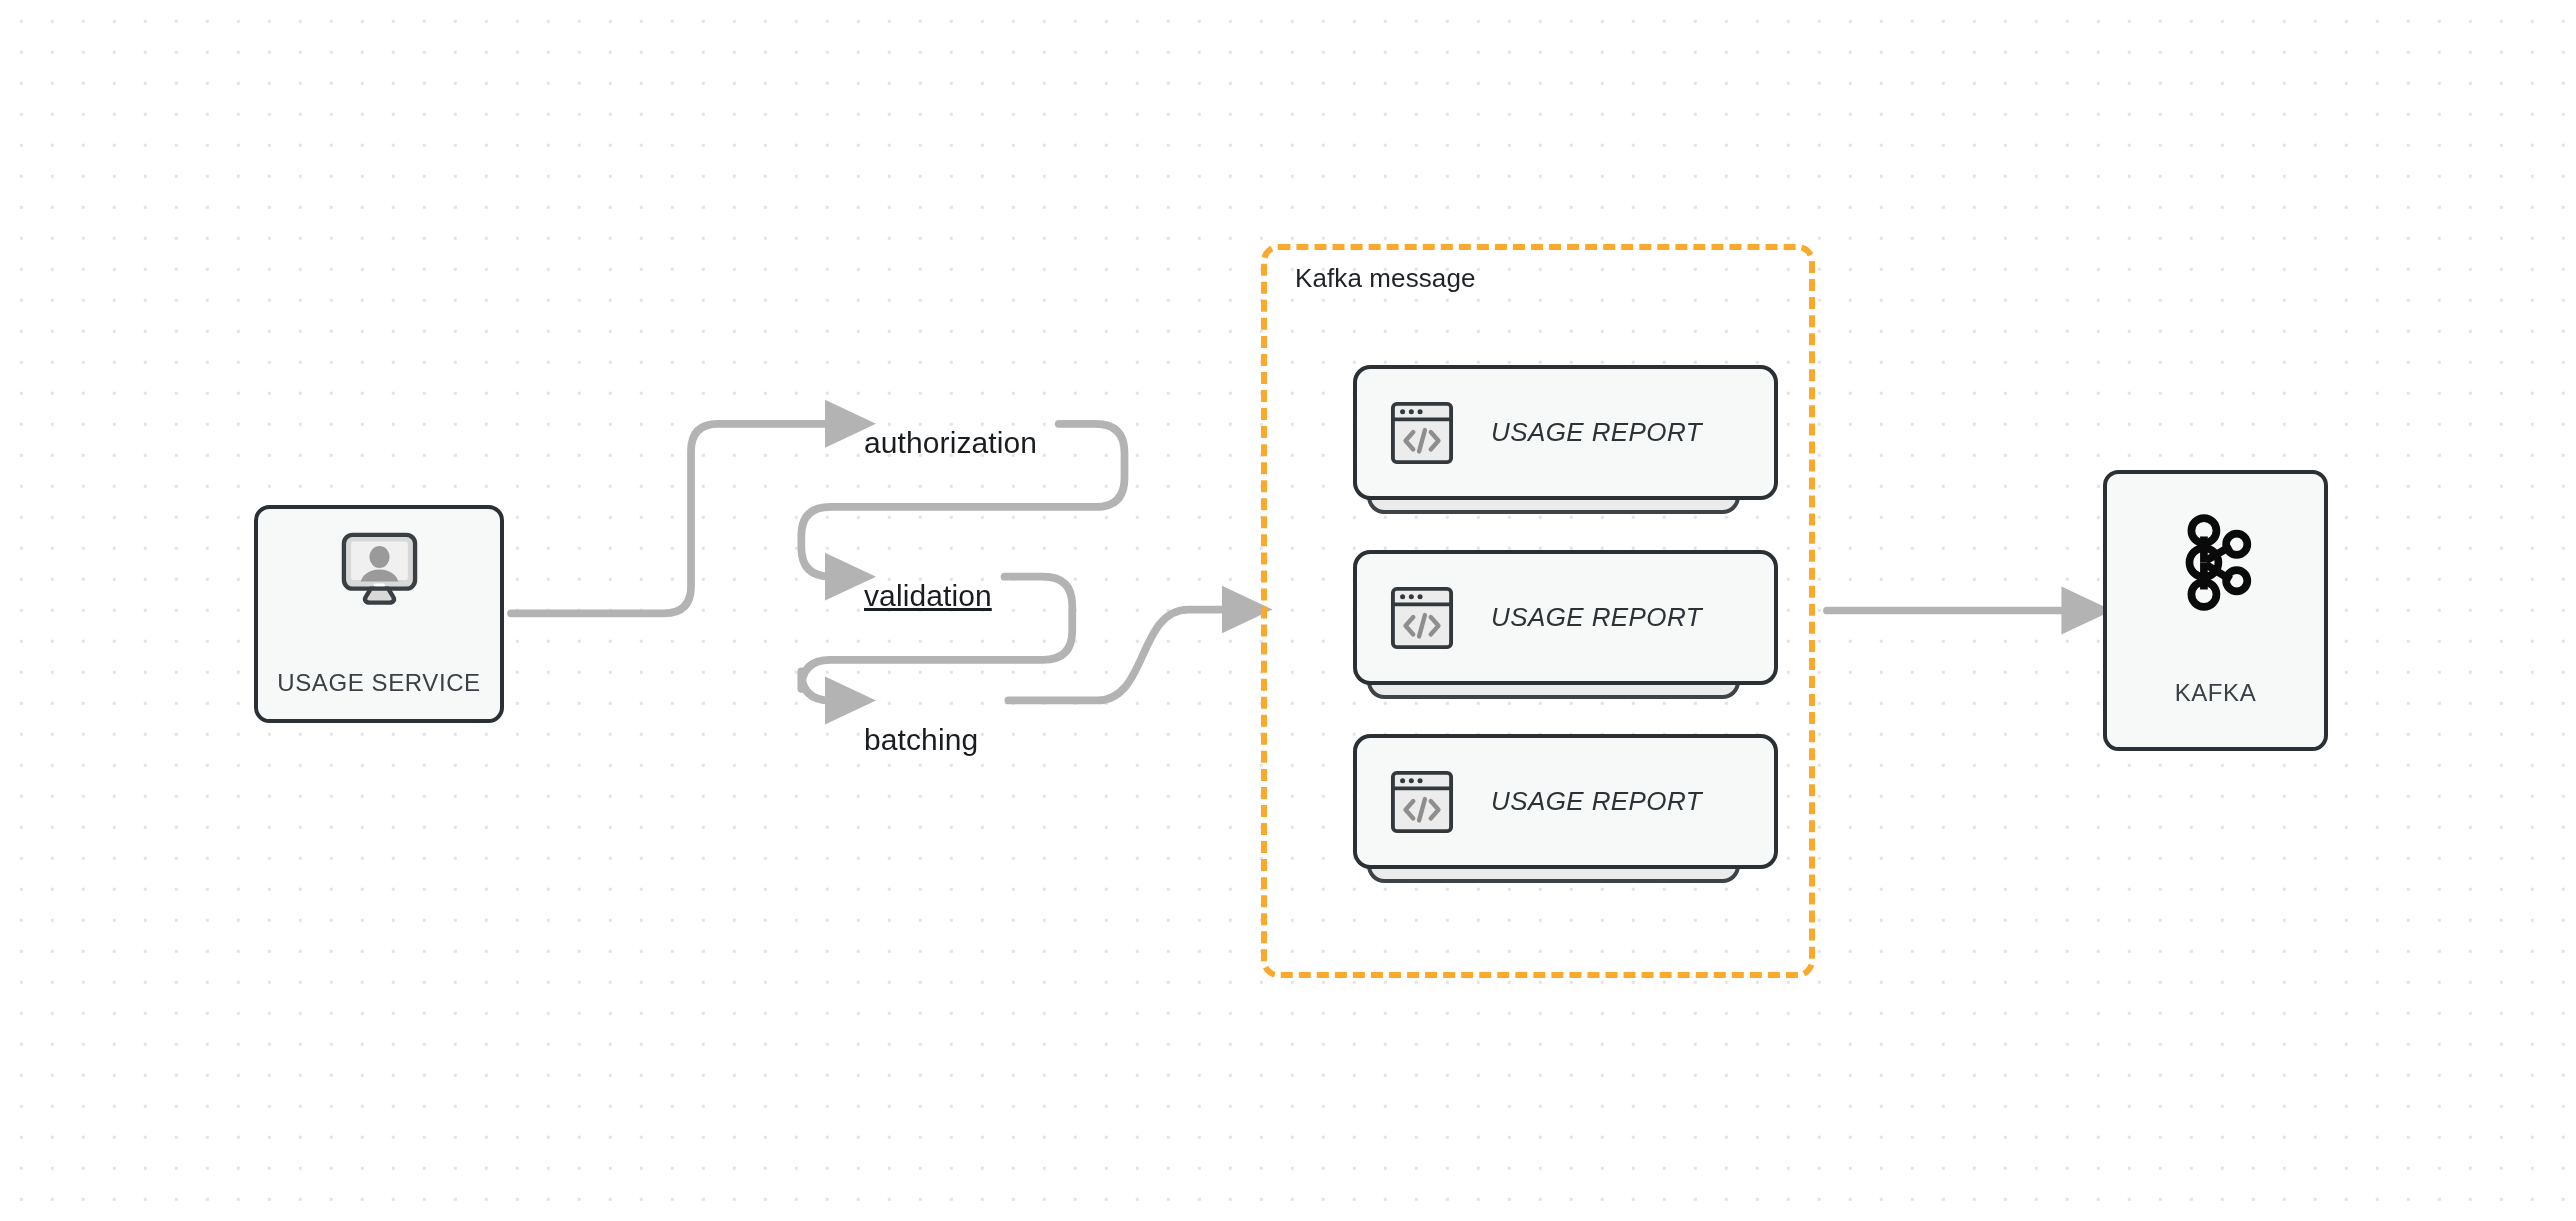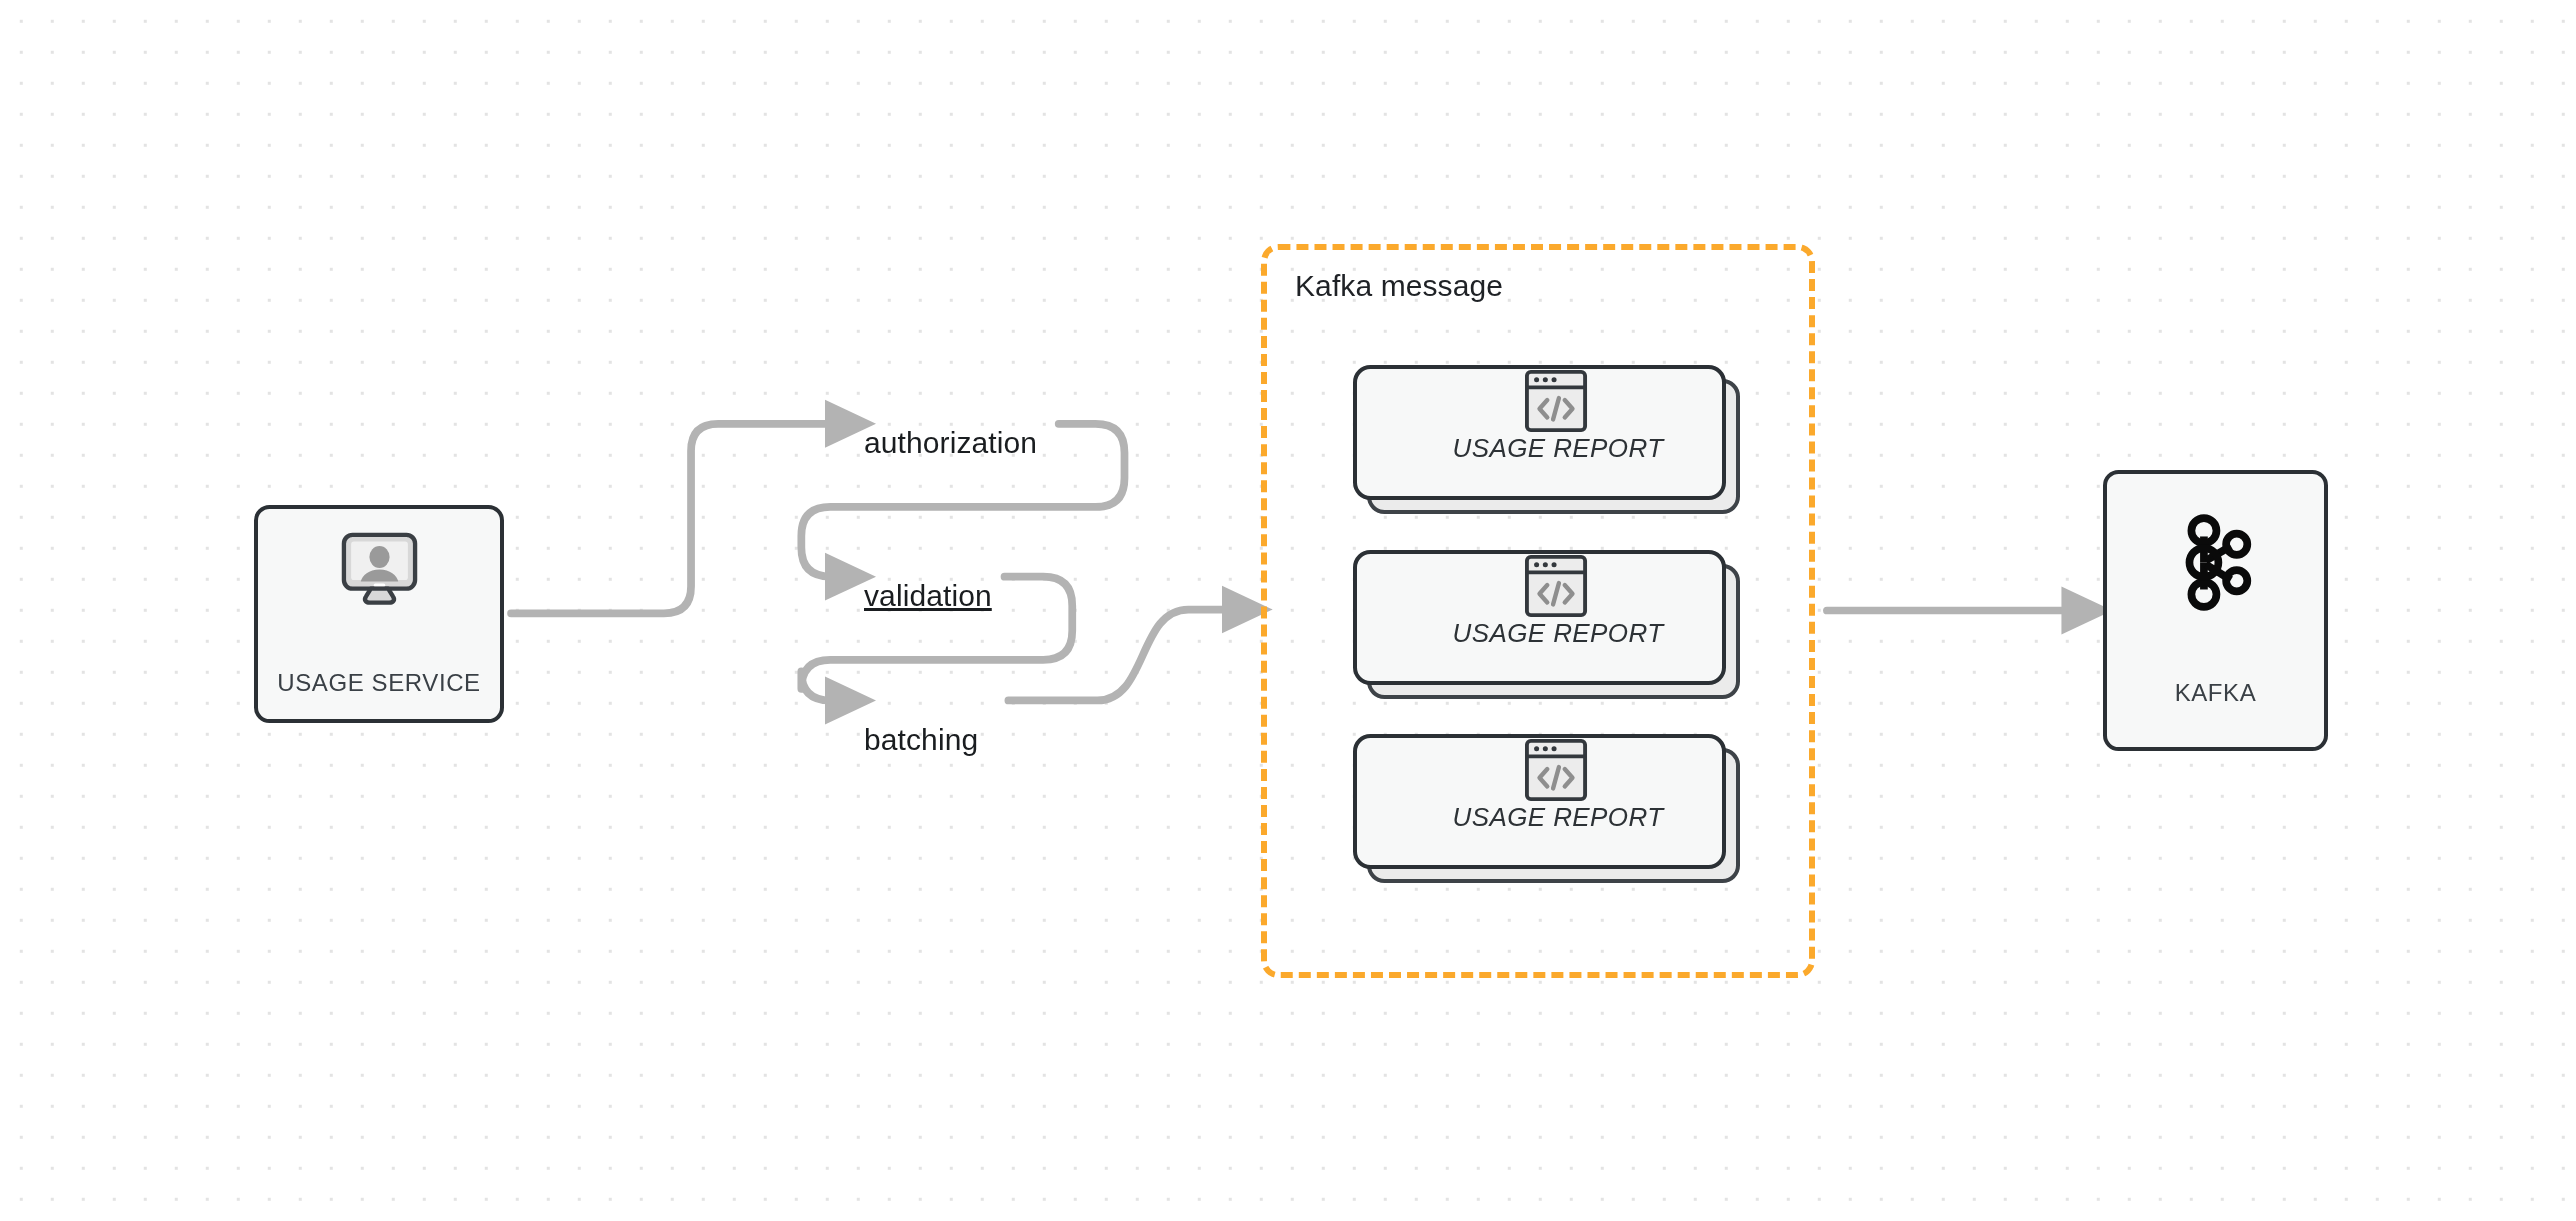--- a/index.html
+++ b/index.html
@@ -79,22 +79,22 @@
     top: 244px;
     width: 554px;
     height: 734px;
     box-sizing: border-box;
     border: 6.8px dashed #fba92c;
     border-radius: 17.4px;
   }
   #kafka-message-title {
     position: absolute;
     left: 1295px;
-    top: 269px;
-    font-size: 30px;
+    top: 263px;
+    font-size: 26px;
     color: #1f2226;
     font-weight: 400;
     letter-spacing: 0.1px;
     white-space: nowrap;
   }
 
   
   .report-card-wrap {
     position: absolute;
     width: 373px;
@@ -108,28 +108,28 @@
     height: 135px;
     box-sizing: border-box;
     background: #ebebeb;
     border: 4.8px solid #3e4348;
     border-radius: 17.4px;
   }
   .report-card-front {
     position: absolute;
     left: 0;
     top: 0;
-    width: 373px;
+    width: 425px;
     height: 135px;
     box-sizing: border-box;
     background: #f7f8f8;
     border: 4.8px solid #2b3035;
     border-radius: 17.4px;
     display: flex;
-    flex-direction: column;
+    flex-direction: row;
     align-items: center;
   }
   .report-card-icon {
     margin-left: 33px;
     flex: 0 0 auto;
     line-height: 0;
   }
   .report-card-label {
     margin-left: 37px;
     font-size: 26px;

